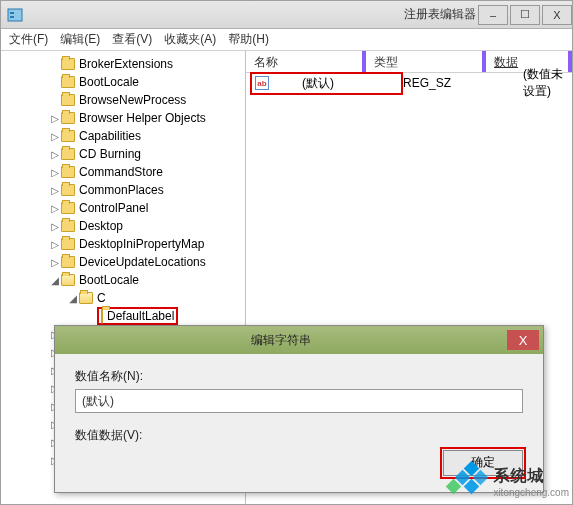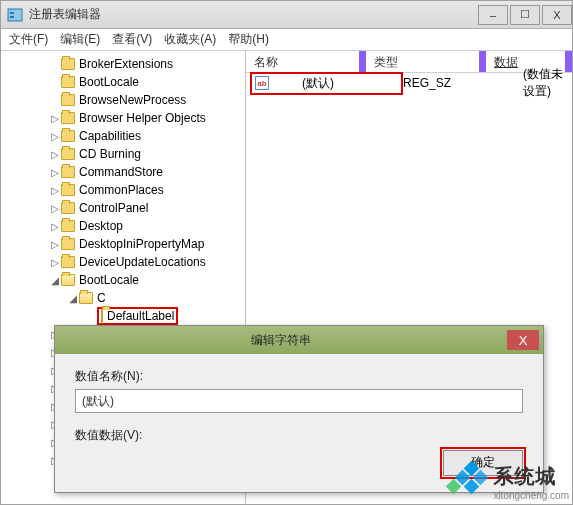--- a/index.html
+++ b/index.html
@@ -1,36 +1,36 @@
 <!DOCTYPE html>
 <html><head>
 <meta charset="utf-8">
 <style>
 *{box-sizing:border-box;margin:0;padding:0;font-family:"Microsoft YaHei","SimSun",Tahoma,sans-serif;font-size:12px;}
 body{background:#fff;width:573px;height:505px;overflow:hidden;position:relative;}
 .window{width:573px;height:505px;background:#fff;border:1px solid #a0a0a0;}
 .titlebar{height:28px;background:linear-gradient(#e8e8e8,#d8d8d8);display:flex;align-items:center;border-bottom:1px solid #b0b0b0;}
 .titlebar-icon{width:16px;height:16px;margin:0 6px;}
-.titlebar-title{flex:1;text-align:left;color:#333;}
+.titlebar-title{flex:1;text-align:right;color:#333;}
 .titlebar-btns{display:flex;}
 .titlebar-btn{width:30px;height:20px;border:1px solid #999;background:#e0e0e0;margin-left:2px;display:flex;align-items:center;justify-content:center;font-size:11px;color:#333;}
 .menubar{height:22px;display:flex;align-items:center;padding-left:8px;gap:12px;border-bottom:1px solid #d0d0d0;}
 .menubar span{color:#333;}
 .content{display:flex;height:calc(100% - 50px);}
 .tree{width:245px;border-right:1px solid #c0c0c0;overflow:hidden;padding-top:4px;}
 .tree-item{display:flex;align-items:center;height:18px;white-space:nowrap;}
 .expander{width:12px;text-align:center;color:#666;font-size:10px;}
 .folder-icon{width:14px;height:12px;background:#f7d774;border:1px solid #c9a227;border-radius:1px;margin-right:4px;flex-shrink:0;position:relative;}
 .folder-icon:before{content:"";position:absolute;top:-3px;left:0;width:6px;height:3px;background:#f7d774;border:1px solid #c9a227;border-bottom:none;border-radius:1px 1px 0 0;}
 .folder-icon.open{background:linear-gradient(#fef0b8,#f7d774);}
 .tree-label{color:#000;}
 .highlight{border:2px solid #d00;padding:0 2px;}
 .listview{flex:1;}
 .list-header{display:flex;height:22px;border-bottom:1px solid #d0d0d0;}
-.list-header div{padding:3px 8px;border-right:7px solid #8b5cf6;color:#333;}
+.list-header div{padding:3px 8px;border-right:4px solid #8b5cf6;color:#333;}
 .col-name{width:120px;}
 .col-type{width:120px;}
 .col-data{flex:1;text-decoration:underline;}
 .list-row{display:flex;align-items:center;height:20px;padding-left:4px;}
 .value-icon{width:14px;height:14px;background:#fff;border:1px solid #5b8bd0;display:flex;align-items:center;justify-content:center;font-size:8px;color:#d04040;font-weight:bold;margin-right:4px;}
 .list-row .n{width:96px;}
 .list-row .t{width:120px;}
 .list-row .d{flex:1;}
 .name-box{border:2px solid #d00;display:inline-flex;align-items:center;padding:1px 3px;gap:29px;}
 
@@ -48,21 +48,21 @@
 
 .watermark{position:absolute;right:4px;bottom:4px;display:flex;align-items:center;gap:2px;}
 .wm-logo{width:38px;height:38px;position:relative;}
 .wm-logo .d{position:absolute;width:11px;height:11px;transform:rotate(45deg);background:#0099e5;}
 .wm-logo .d1{left:13px;top:0;}
 .wm-logo .d2{left:4px;top:9px;opacity:.85}
 .wm-logo .d3{left:22px;top:9px;opacity:.75}
 .wm-logo .d4{left:13px;top:18px;opacity:.9}
 .wm-logo .d5{left:-5px;top:18px;background:#34c759;opacity:.8}
 .wm-text{color:#333;}
-.wm-text .a{font-size:20px;font-weight:bold;letter-spacing:1px;}
+.wm-text .a{font-size:16px;font-weight:bold;letter-spacing:1px;}
 .wm-text .b{font-size:10px;color:#888;}
 </style>
 </head>
 <body>
 
 <div class="window">
   <div class="titlebar">
     <svg class="titlebar-icon" viewBox="0 0 16 16">
         <rect x="1" y="2" width="14" height="12" fill="#8fc9e8" stroke="#2a7ab0"></rect>
         <rect x="3" y="5" width="4" height="2" fill="#2a7ab0"></rect>

